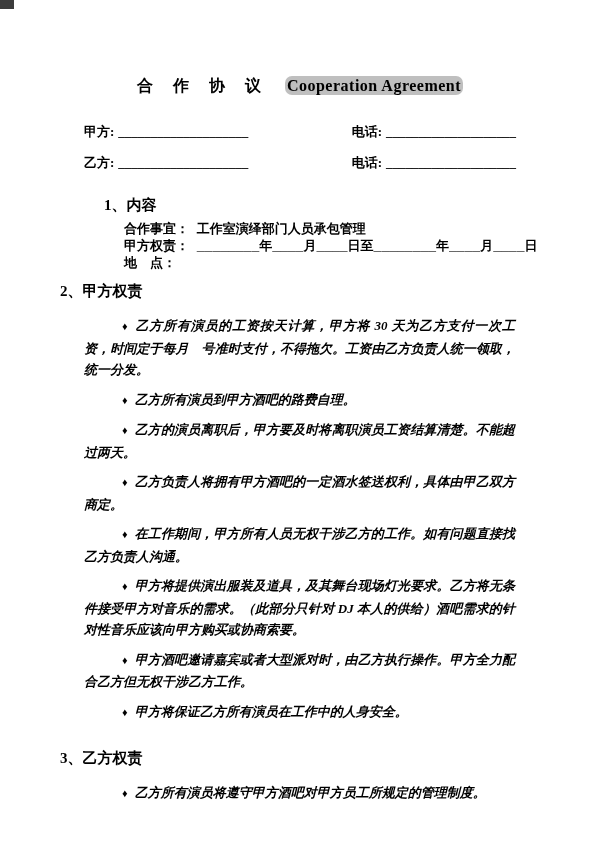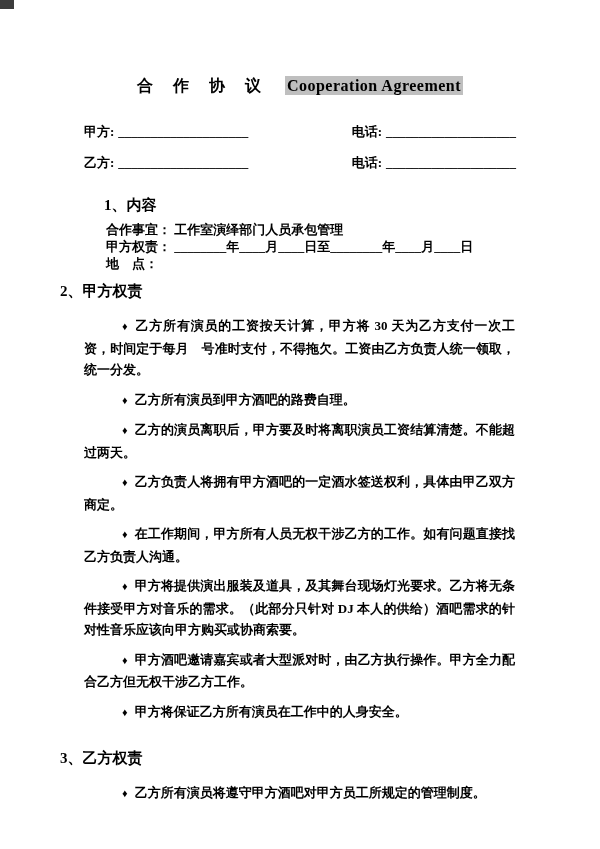--- a/index.html
+++ b/index.html
@@ -24,54 +24,55 @@
     background: #3c3c3c;
   }
   .title {
     margin: 0 0 26px 0;
     text-align: center;
     font-size: 16px;
     font-weight: bold;
     white-space: nowrap;
   }
   .title .cn { letter-spacing: 8px; margin-right: 12px; }
-  .title .en { background: #bfbfbf; padding: 1px 2px; letter-spacing: 0.5px; }
+  .title .en { background: #bfbfbf; padding: 1px 2px; letter-spacing: 0.5px; border-radius: 7px; }
 
   .form-row {
     display: flex;
     justify-content: space-between;
     font-size: 13px;
     margin-bottom: 13px;
     white-space: nowrap;
     gap: 18px;
   }
   .form-row .lbl { margin-right: 4px; }
   .form-row .blank { letter-spacing: 0; }
 
   .s1-heading {
     margin: 24px 0 6px 20px;
     font-size: 15px;
     font-weight: bold;
   }
-  .s1-lines { margin-left: 22px; font-size: 13px; line-height: 17px; }
+  .s1-lines { margin-left: 40px; font-size: 13px; line-height: 17px; font-family: Liberation Mono, monospace; }
   .s1-lines div { white-space: nowrap; }
 
   .s-heading {
     margin: 10px 0 14px -24px;
     font-size: 15px;
     font-weight: bold;
   }
   .s-heading.spaced { margin-top: 26px; }
 
   .bullet {
     margin: 0 1px 8px 0;
     font-size: 13px;
     line-height: 21.5px;
     text-indent: 38px;
     text-align: justify;
+    font-style: italic;
   }
   .bullet .marker {
     font-size: 11px;
     margin-right: 7px;
   }
   .bullets-block { margin-bottom: 2px; }
 </style>
 </head>
 <body>
 

